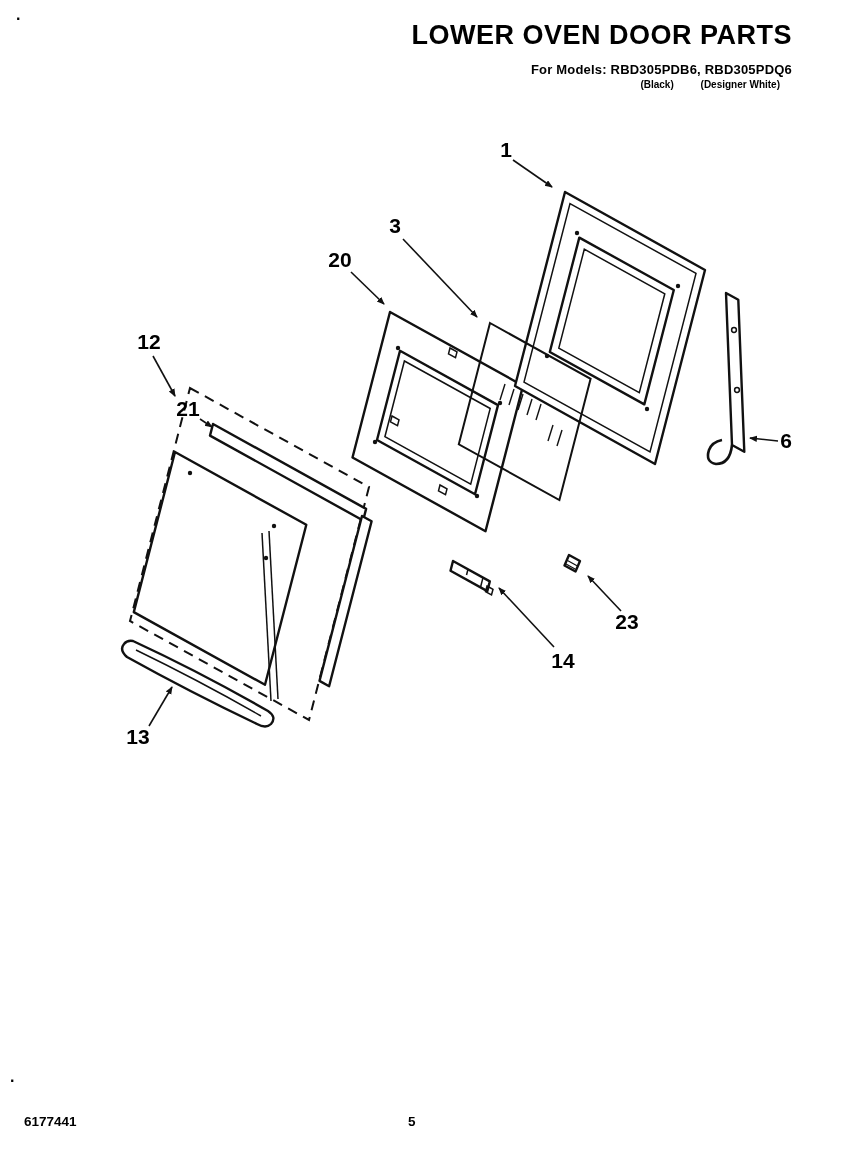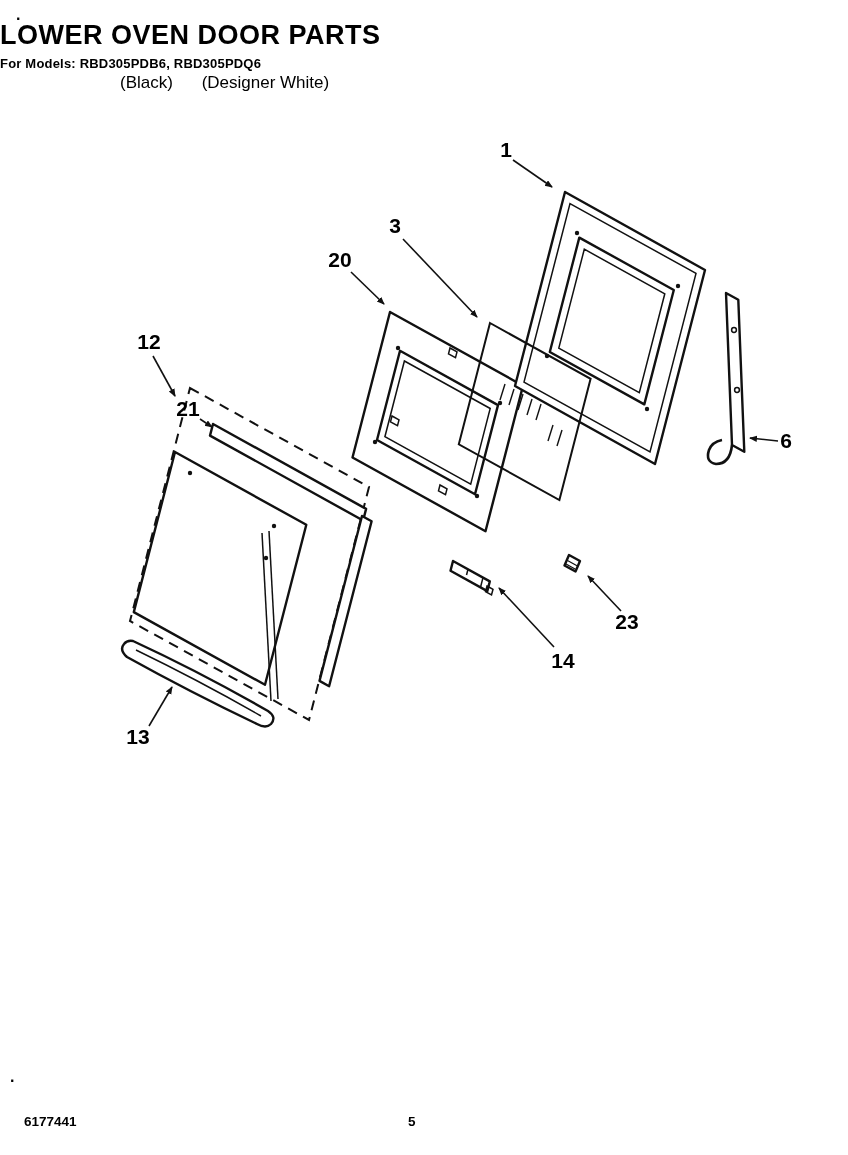--- a/index.html
+++ b/index.html
@@ -4,37 +4,37 @@
 <style>
   html,body{margin:0;padding:0;background:#fff;}
   .page{
     position:relative;
     width:848px;height:1155px;
     background:#ffffff;
     font-family:"Liberation Sans", sans-serif;
     color:#000;
     overflow:hidden;
   }
-  .hdr{position:absolute;left:0;top:0;width:792px;text-align:left;}
+  .hdr{position:absolute;left:0;top:0;width:792px;text-align:right;}
   .title{
     margin-top:20px;
     font-size:27px;
     font-weight:bold;
     letter-spacing:0.5px;
   }
   .models{
-    margin-top:5px;
+    margin-top:11px;
     font-size:13px;
     font-weight:bold;
     letter-spacing:0.2px;
   }
   .colorline{
     margin-top:2px;
-    font-size:17px;
-    font-weight:normal;
+    font-size:10px;
+    font-weight:bold;
     padding-left:108px;
   }
   .colorline .sp{display:inline-block;margin:0 12px;}
   .diagram{position:absolute;left:0;top:0;}
   .callout{
     font-family:"Liberation Sans", sans-serif;
     font-size:21px;
     font-weight:bold;
     fill:#000;
   }

